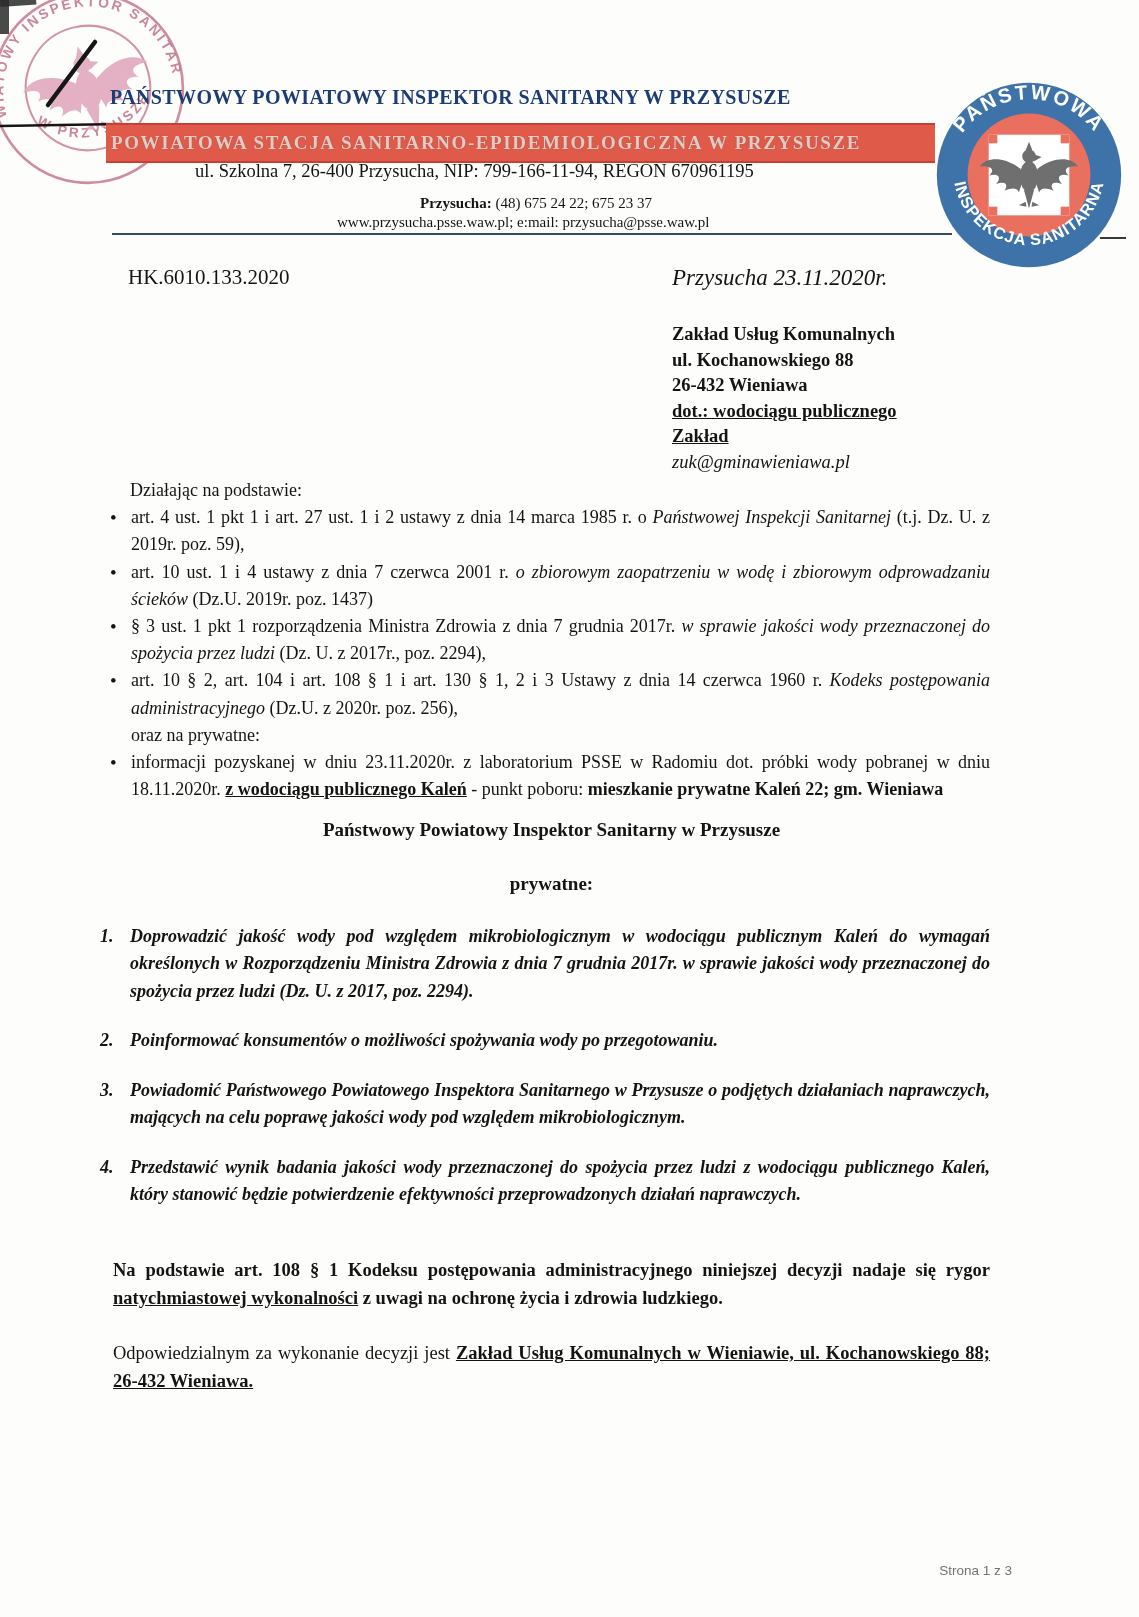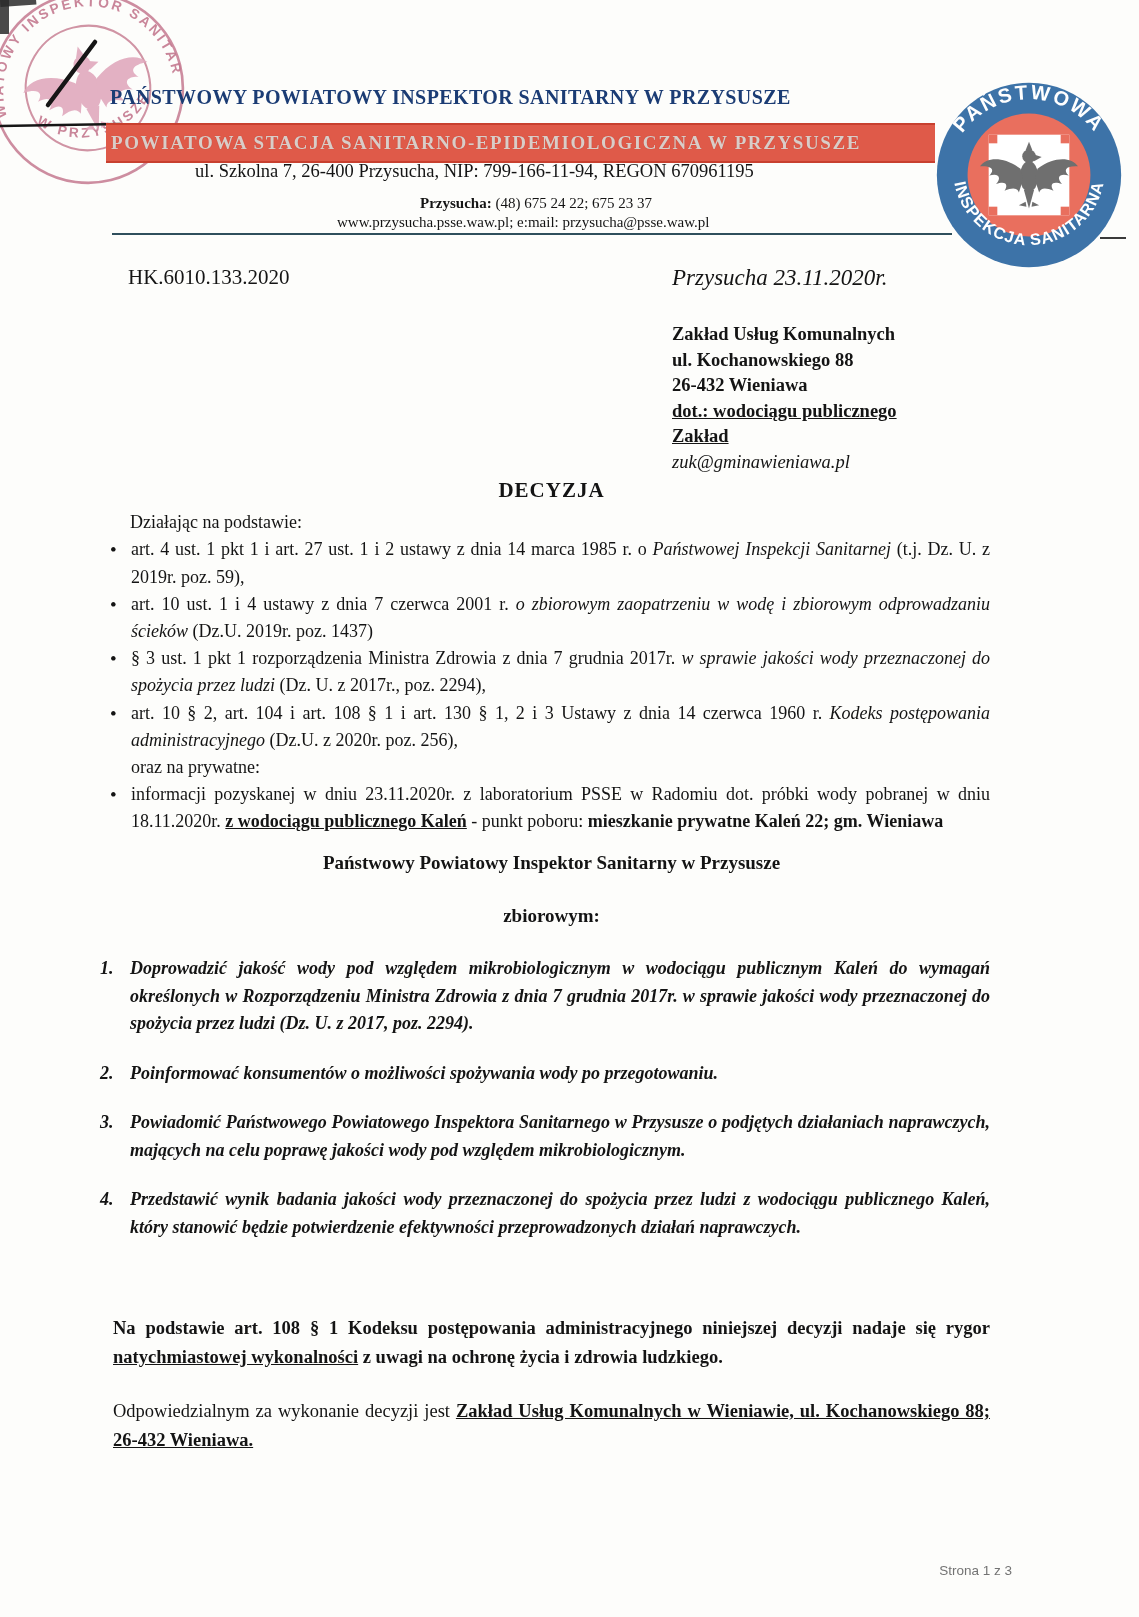--- a/index.html
+++ b/index.html
@@ -48,21 +48,21 @@
   .oraz{padding-left:18px;}
   .f-i{font-style:italic;}
   .f-b{font-weight:bold;}
   .f-u{text-decoration:underline;}
   .authority{text-align:center;font-weight:bold;font-size:19px;margin-top:13px;}
   .nakazuje{text-align:center;font-weight:bold;font-size:19px;margin-top:26px;}
   .orders{margin-top:26px;}
   .order{display:flex;margin-bottom:22px;font-weight:bold;font-style:italic;line-height:27.5px;}
   .order .onum{flex:none;width:30px;margin-left:-13px;}
   .order .otext{flex:1;text-align:justify;text-align-last:left;}
-  .rygor{margin-top:73px;font-weight:bold;text-align:justify;text-align-last:left;line-height:28.5px;font-size:18.5px;}
+  .rygor{margin-top:47px;font-weight:bold;text-align:justify;text-align-last:left;line-height:28.5px;font-size:18.5px;}
   .responsible{margin-top:26px;text-align:justify;text-align-last:left;line-height:28.5px;font-size:18.5px;}
   
   .footer{position:absolute;right:127px;top:1563px;font-family:"Liberation Sans",sans-serif;font-size:13.5px;color:#737373;}
   svg text{font-family:"Liberation Sans",sans-serif;}
 </style>
 </head>
 <body>
 
 <div class="page">
 
@@ -141,36 +141,35 @@
   <div class="recipient">
     <div>Zakład Usług Komunalnych</div>
     <div>ul. Kochanowskiego 88</div>
     <div>26-432 Wieniawa</div>
     <div class="u">dot.: wodociągu publicznego</div>
     <div class="u">Zakład</div>
     <div class="email">zuk@gminawieniawa.pl</div>
   </div>
 
   <div class="main">
-    <h1 class="decyzja">DECYZJA</h1>
     <p class="intro">Działając na podstawie:</p>
 
     <ul class="basis">
       <li><span>art. 4 ust. 1 pkt 1 i art. 27 ust. 1 i 2 ustawy z dnia 14 marca 1985 r. o </span><span class="f-i">Państwowej Inspekcji Sanitarnej</span><span> (t.j. Dz. U. z 2019r. poz. 59),</span></li>
       <li><span>art. 10 ust. 1 i 4 ustawy z dnia 7 czerwca 2001 r. </span><span class="f-i">o zbiorowym zaopatrzeniu w wodę i zbiorowym odprowadzaniu ścieków</span><span> (Dz.U. 2019r. poz. 1437)</span></li>
       <li><span>§ 3 ust. 1 pkt 1 rozporządzenia Ministra Zdrowia z dnia 7 grudnia 2017r. </span><span class="f-i">w sprawie jakości wody przeznaczonej do spożycia przez ludzi</span><span> (Dz. U. z 2017r., poz. 2294),</span></li>
       <li><span>art. 10 § 2, art. 104 i art. 108 § 1 i art. 130 § 1, 2 i 3 Ustawy z dnia 14 czerwca 1960 r. </span><span class="f-i">Kodeks postępowania administracyjnego</span><span> (Dz.U. z 2020r. poz. 256),</span></li>
     </ul>
     <div class="oraz">oraz na prywatne:</div>
     <ul class="basis">
       <li><span>informacji pozyskanej w dniu 23.11.2020r. z laboratorium PSSE w Radomiu dot. próbki wody pobranej w dniu 18.11.2020r. </span><span class="f-b f-u">z wodociągu publicznego Kaleń</span><span> - punkt poboru: </span><span class="f-b">mieszkanie prywatne Kaleń 22; gm. Wieniawa</span></li>
     </ul>
 
     <div class="authority">Państwowy Powiatowy Inspektor Sanitarny w Przysusze</div>
-    <div class="nakazuje">zbiorowym:</div>
+    <div class="nakazuje">prywatne:</div>
 
     <div class="orders">
       <div class="order">
         <span class="onum">1.</span>
         <span class="otext">Doprowadzić jakość wody pod względem mikrobiologicznym w wodociągu publicznym Kaleń do wymagań określonych w Rozporządzeniu Ministra Zdrowia z dnia 7 grudnia 2017r. w sprawie jakości wody przeznaczonej do spożycia przez ludzi (Dz. U. z 2017, poz. 2294).</span>
       </div>
       <div class="order">
         <span class="onum">2.</span>
         <span class="otext">Poinformować konsumentów o możliwości spożywania wody po przegotowaniu.</span>
       </div>

